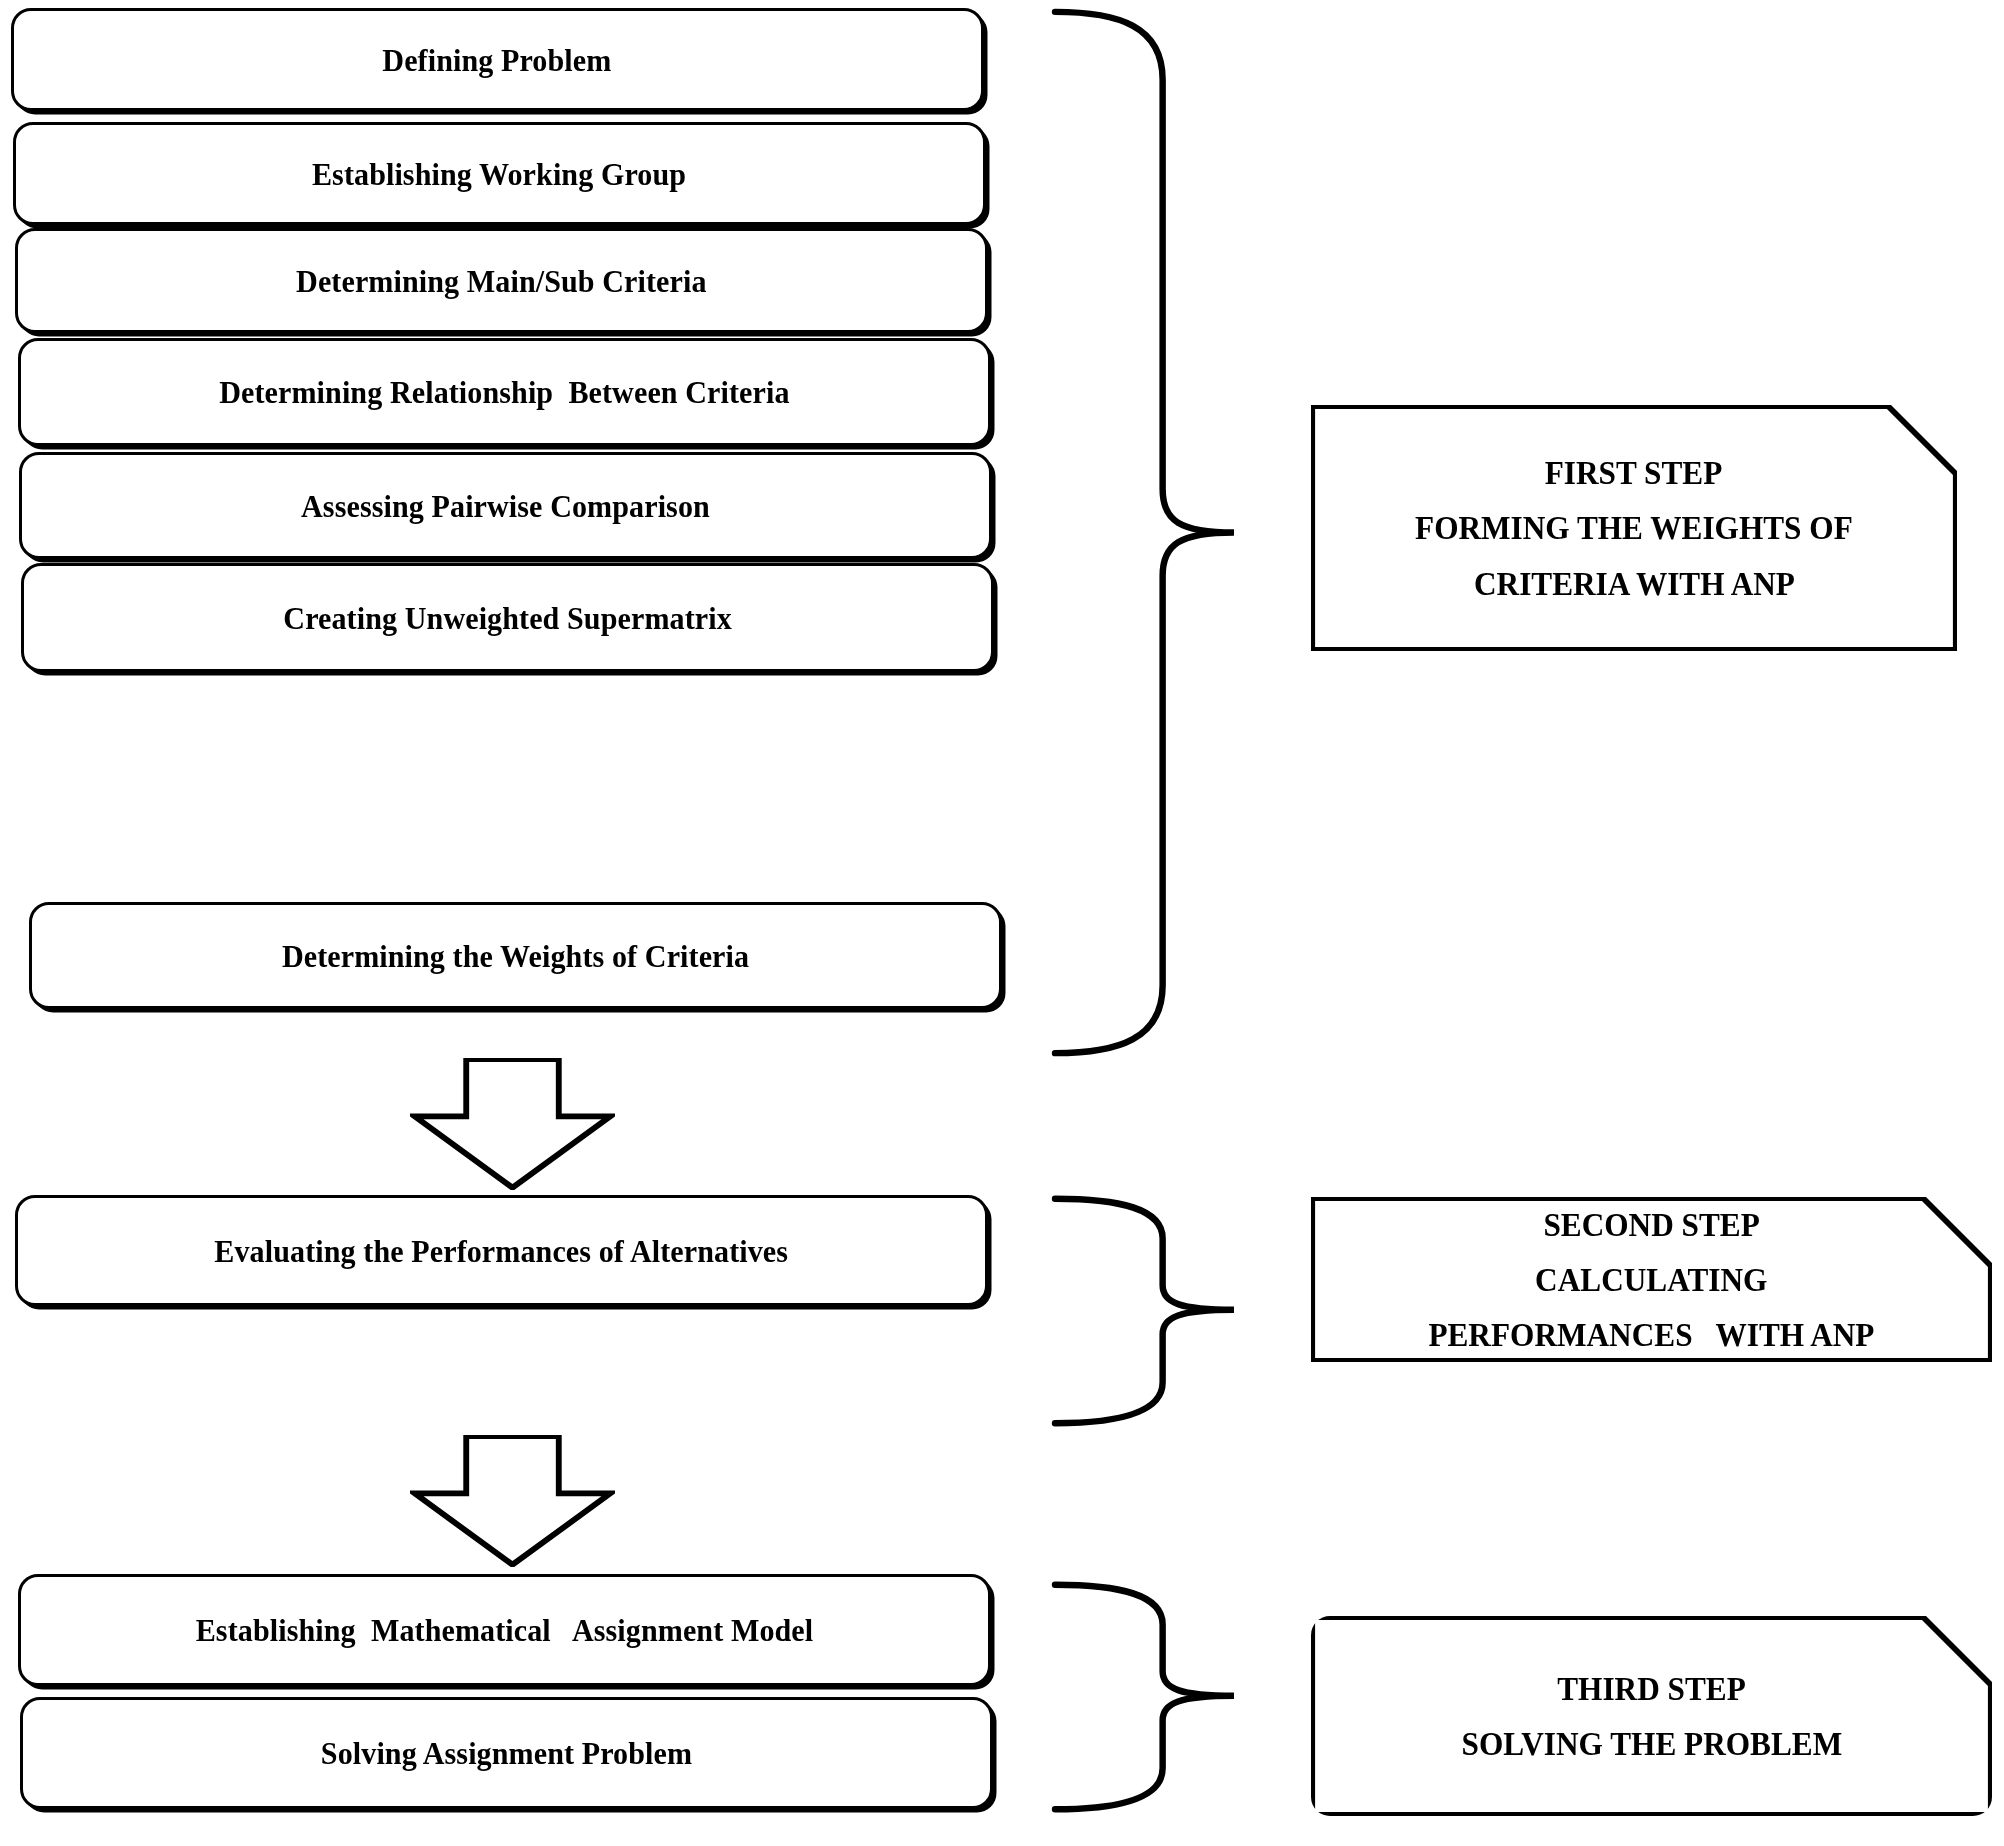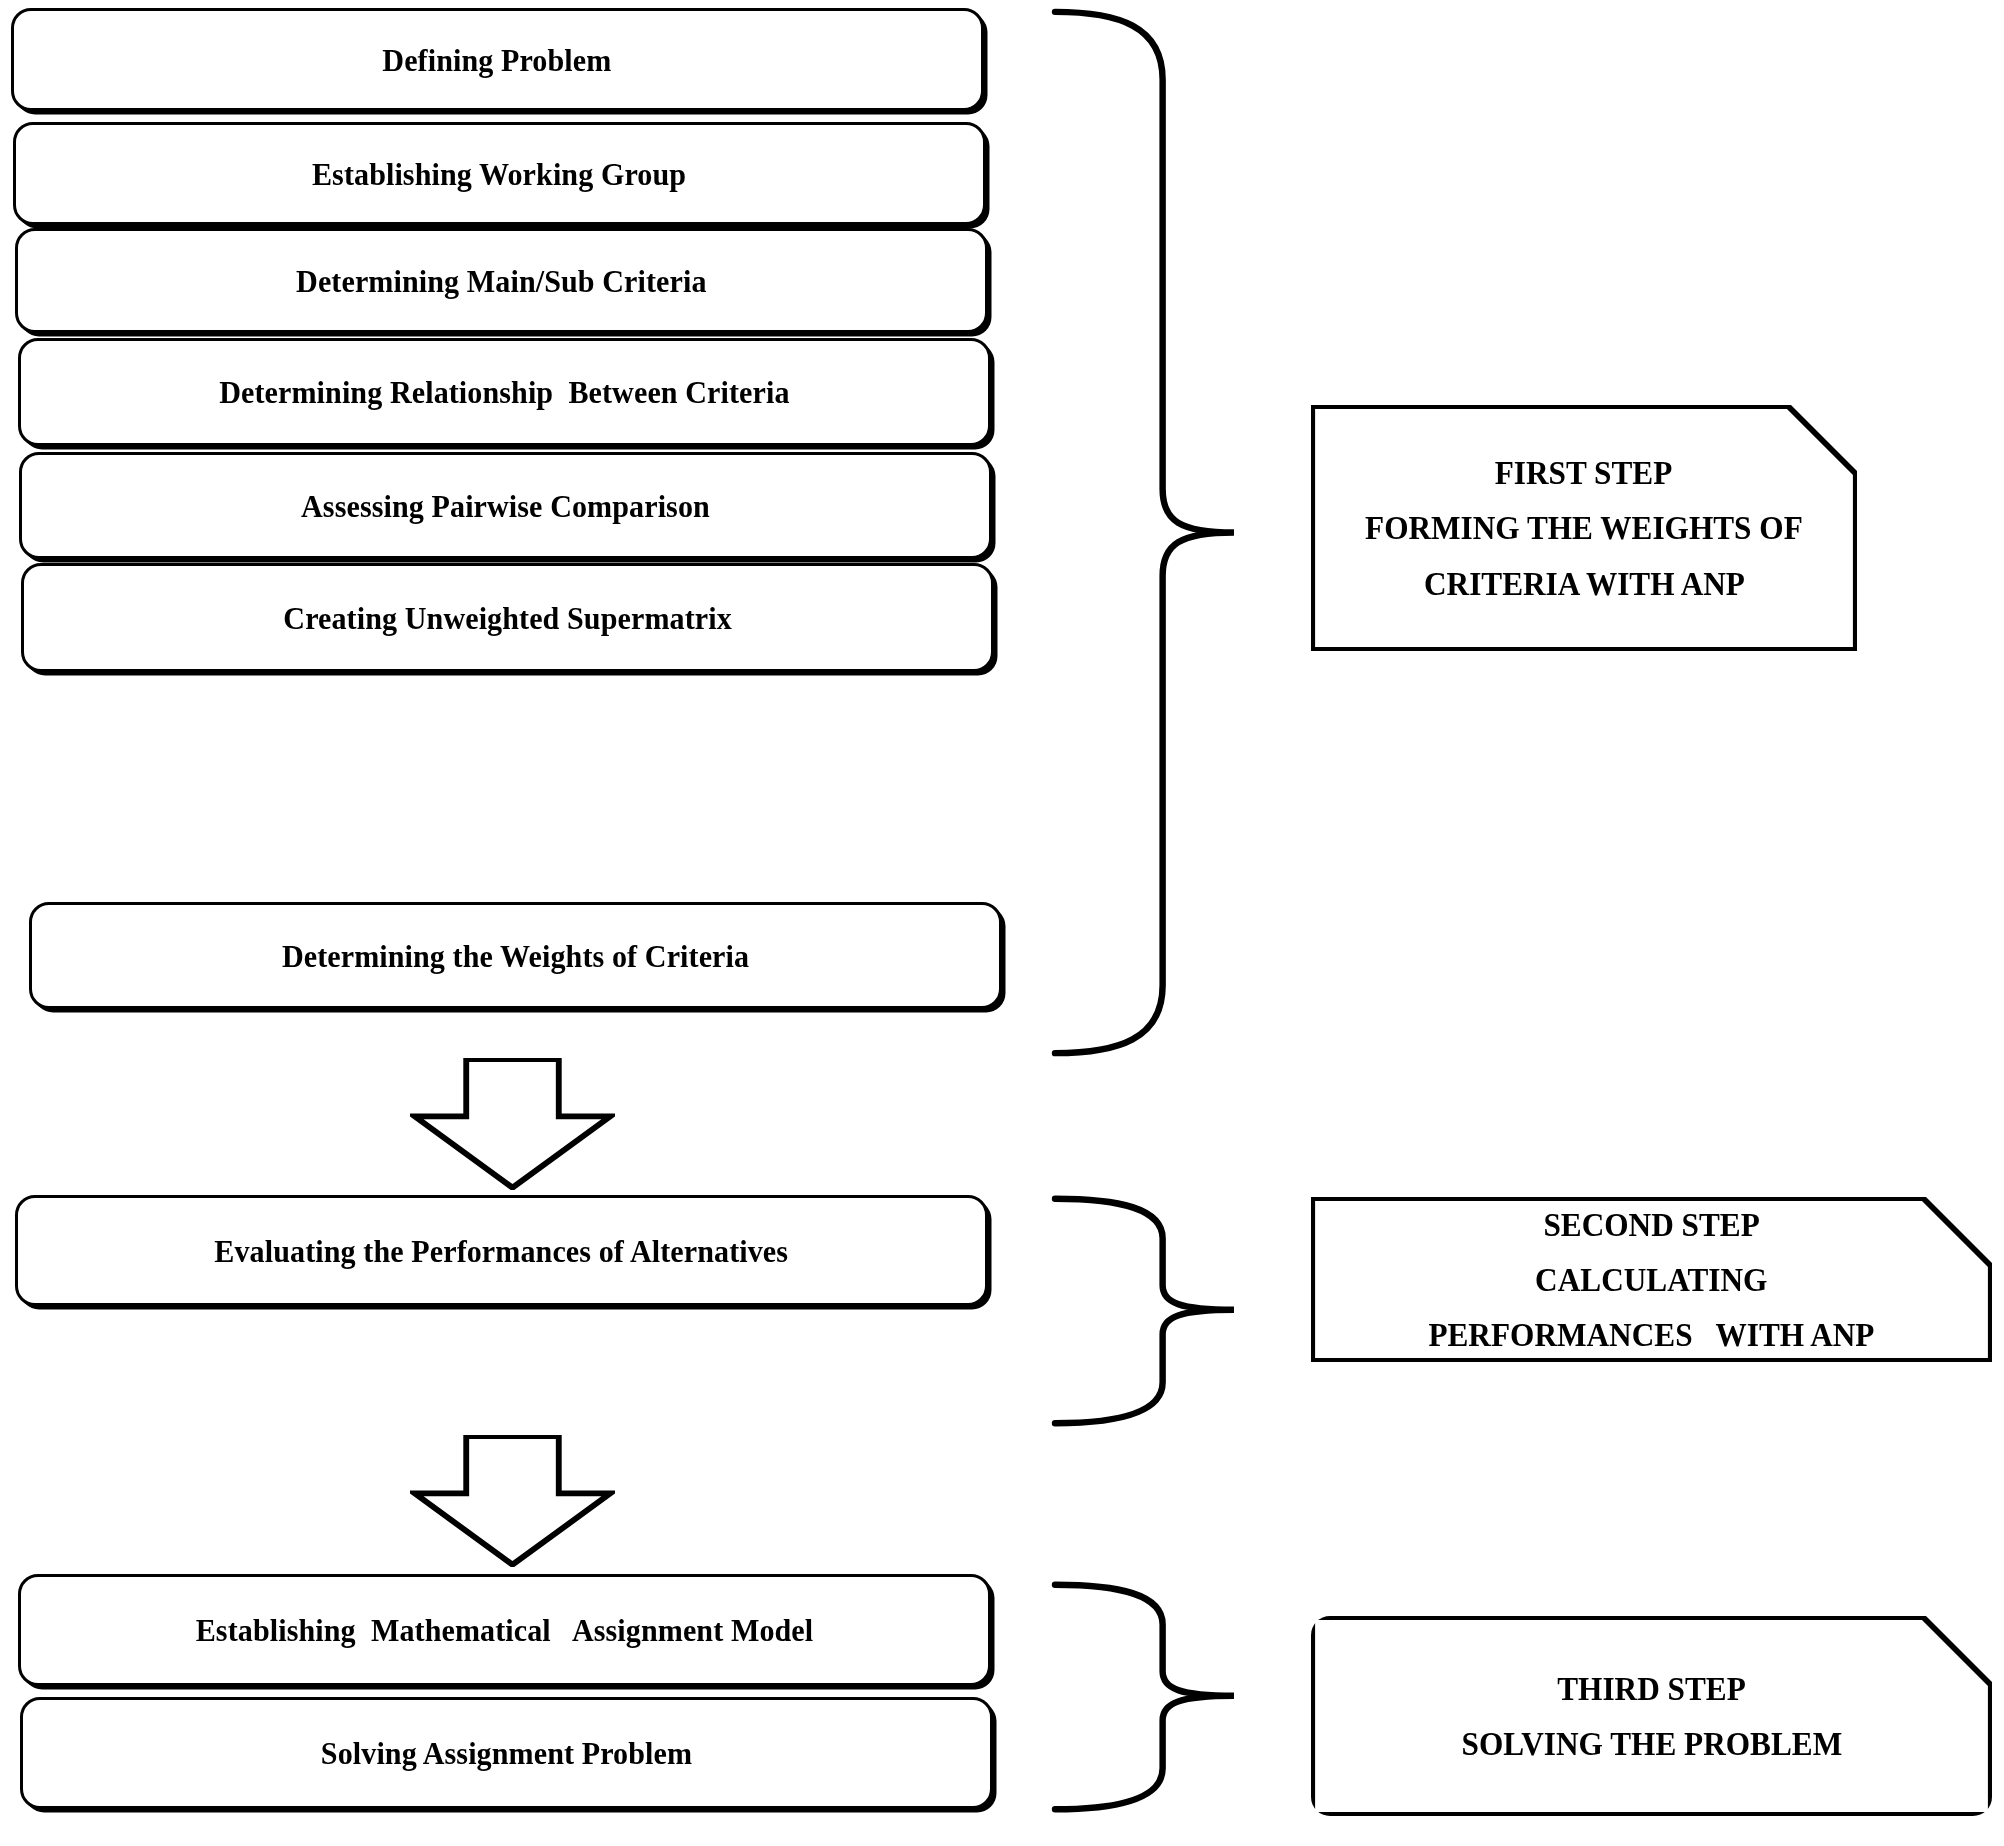--- a/index.html
+++ b/index.html
@@ -169,21 +169,21 @@
       <path d="M 12,8
                C 120,8 196,24 196,76
                L 196,156
                C 196,186 226,198 318,198
                C 226,198 196,210 196,240
                L 196,322
                C 196,374 120,392 12,392" fill="none" stroke="#000000" stroke-width="11" stroke-linecap="round"></path>
     </svg>
   </div>
 
-  <div class="step-box clip-corner" style="left:1311px; top:405px; width:546px; height:246px;">
+  <div class="step-box clip-corner" style="left:1311px; top:405px; width:646px; height:246px;">
     <div class="step-inner clip-corner">
       <span class="step-line">FIRST STEP</span>
       <span class="step-line">FORMING THE WEIGHTS OF</span>
       <span class="step-line">CRITERIA WITH ANP</span>
     </div>
   </div>
 
   <div class="step-box clip-corner" style="left:1311px; top:1197px; width:681px; height:165px;">
     <div class="step-inner clip-corner">
       <span class="step-line">SECOND STEP</span>

